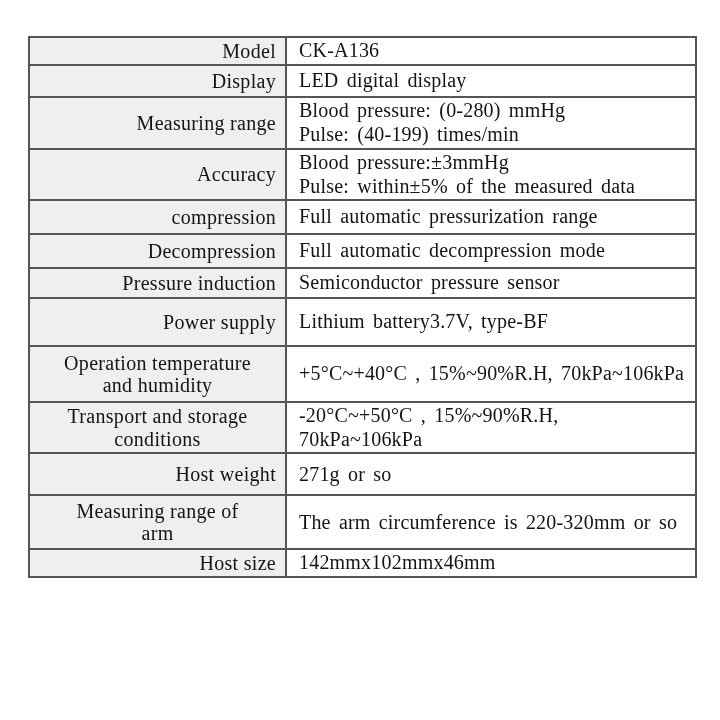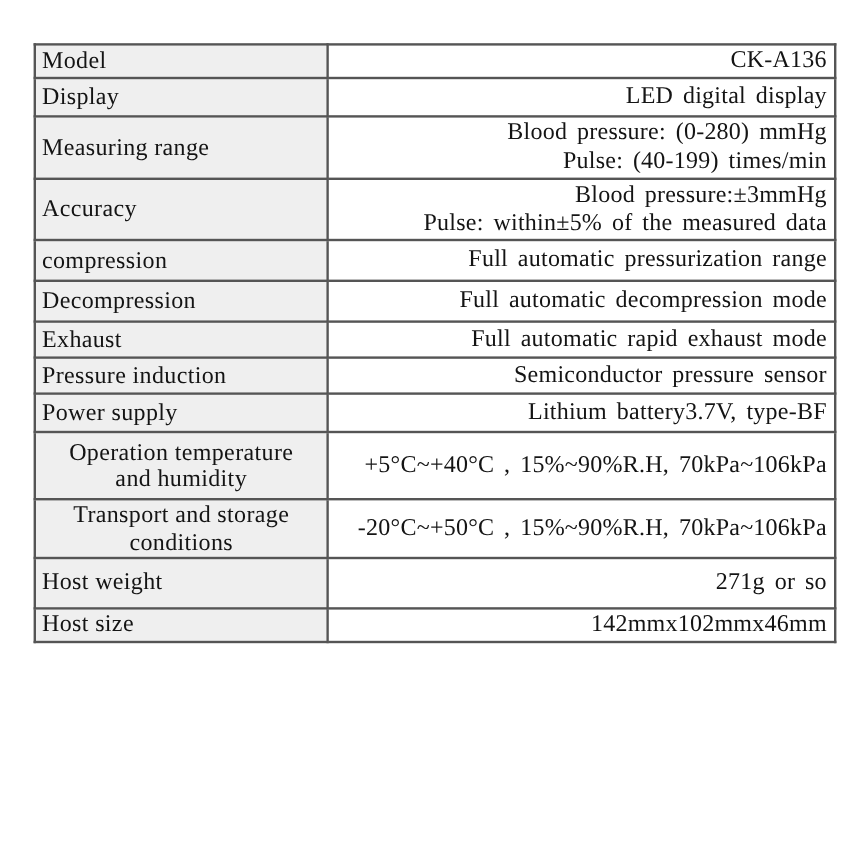--- a/index.html
+++ b/index.html
@@ -28,31 +28,31 @@
   .spec-table th,.spec-table td{
     border:2px solid var(--grid);
     font-size:20px;
     font-weight:normal;
     vertical-align:middle;
     overflow:hidden;
   }
   th.label{
     background:var(--label-bg);
     width:228px;
-    text-align:left;
-    padding:1px 9px 1px 5px;
+    text-align:right;
+    padding:1px 9px 1px 18px;
     letter-spacing:0.3px;
   }
   th.label.multi{
     text-align:center;
     line-height:1.12;
     padding:1px 4px;
   }
   td.value{
-    text-align:right;
+    text-align:left;
     padding:1px 6px 1px 12px;
     word-spacing:3px;
     letter-spacing:0.2px;
     line-height:1.18;
   }
 </style>
 </head>
 <body>
 
 <div class="spec-sheet">
@@ -76,42 +76,42 @@
         </tr>
         <tr style="height: 34px; margin-top: 16px;">
           <th class="label">compression</th>
           <td class="value">Full automatic pressurization range</td>
         </tr>
         <tr style="height: 34px;">
           <th class="label">Decompression</th>
           <td class="value">Full automatic decompression mode</td>
         </tr>
         <tr style="height: 30px;">
-          <th class="label">Exhaust</th>
-          <td class="value">Full automatic rapid exhaust mode</td>
-        </tr>
-        <tr style="height: 30px;">
           <th class="label">Pressure induction</th>
           <td class="value">Semiconductor pressure sensor</td>
         </tr>
-        <tr style="height: 32px;">
+        <tr style="height: 48px;">
           <th class="label">Power supply</th>
           <td class="value">Lithium battery3.7V, type-BF</td>
         </tr>
         <tr style="height: 56px; margin-left: 25px;">
           <th class="label multi">Operation temperature<br>and humidity</th>
           <td class="value">+5°C~+40°C , 15%~90%R.H, 70kPa~106kPa</td>
         </tr>
         <tr style="height: 48px; padding-left: 16px;">
           <th class="label multi">Transport and storage<br>conditions</th>
           <td class="value">-20°C~+50°C , 15%~90%R.H, 70kPa~106kPa</td>
         </tr>
         <tr style="height: 42px;">
           <th class="label">Host weight</th>
           <td class="value">271g or so</td>
         </tr>
+        <tr style="height: 54px;">
+          <th class="label multi">Measuring range of<br>arm</th>
+          <td class="value">The arm circumference is 220-320mm or so</td>
+        </tr>
         <tr style="height: 26px;">
           <th class="label">Host size</th>
           <td class="value">142mmx102mmx46mm</td>
         </tr>
       </tbody>
   </table>
 </div>
 
 </body></html>

